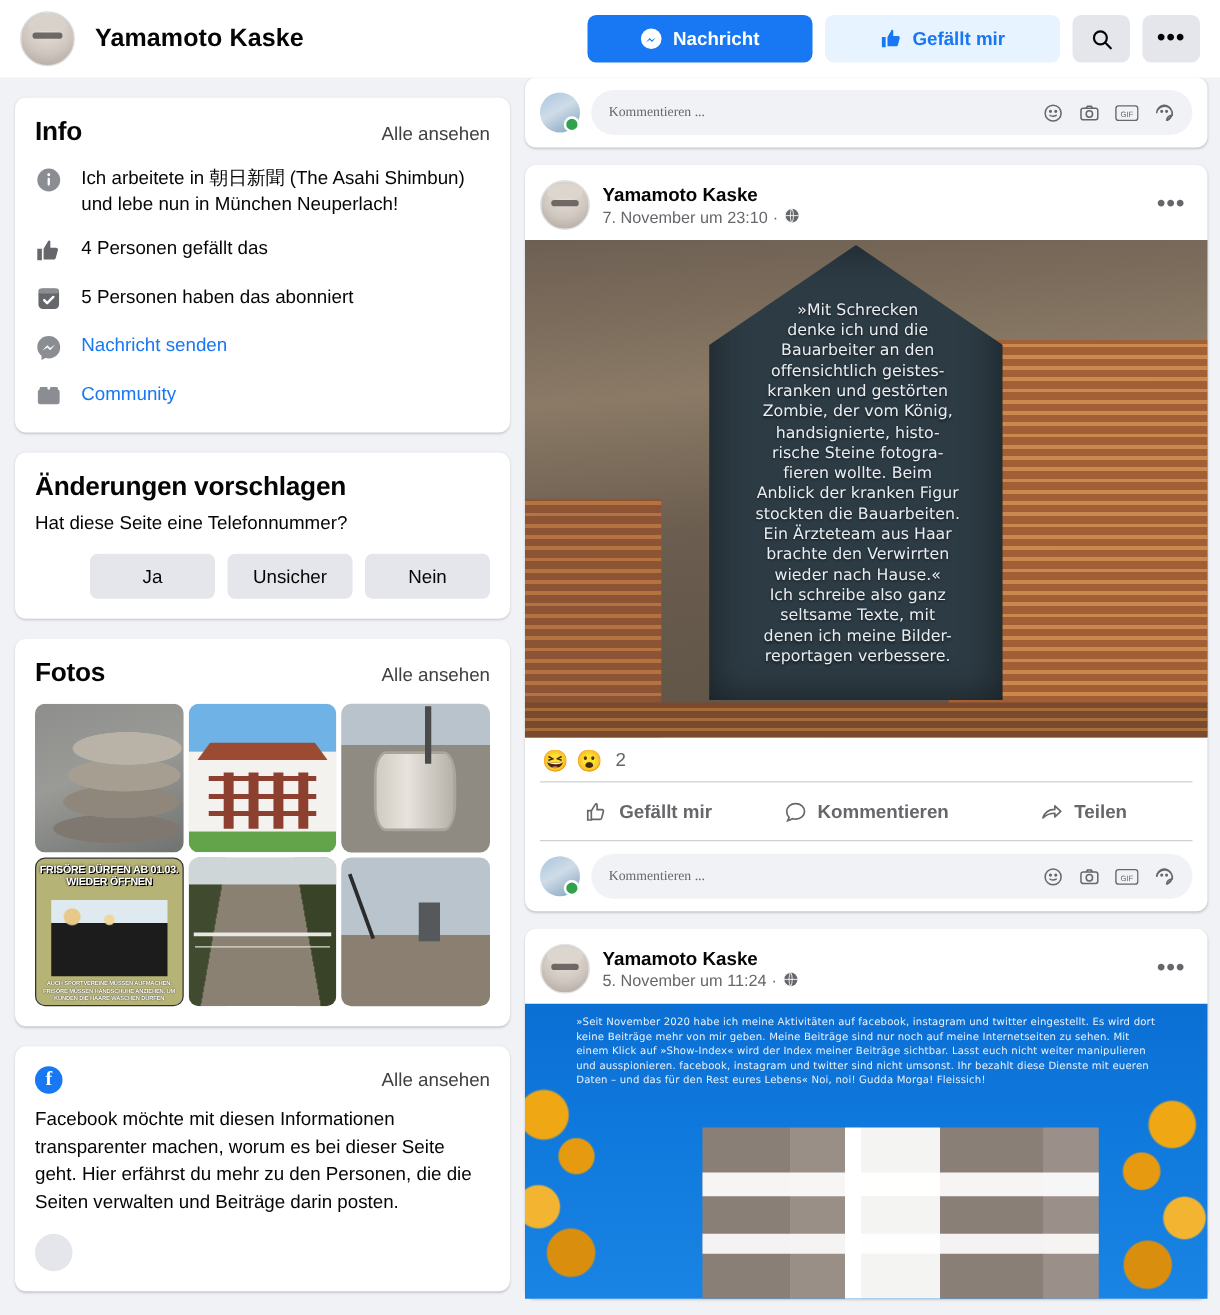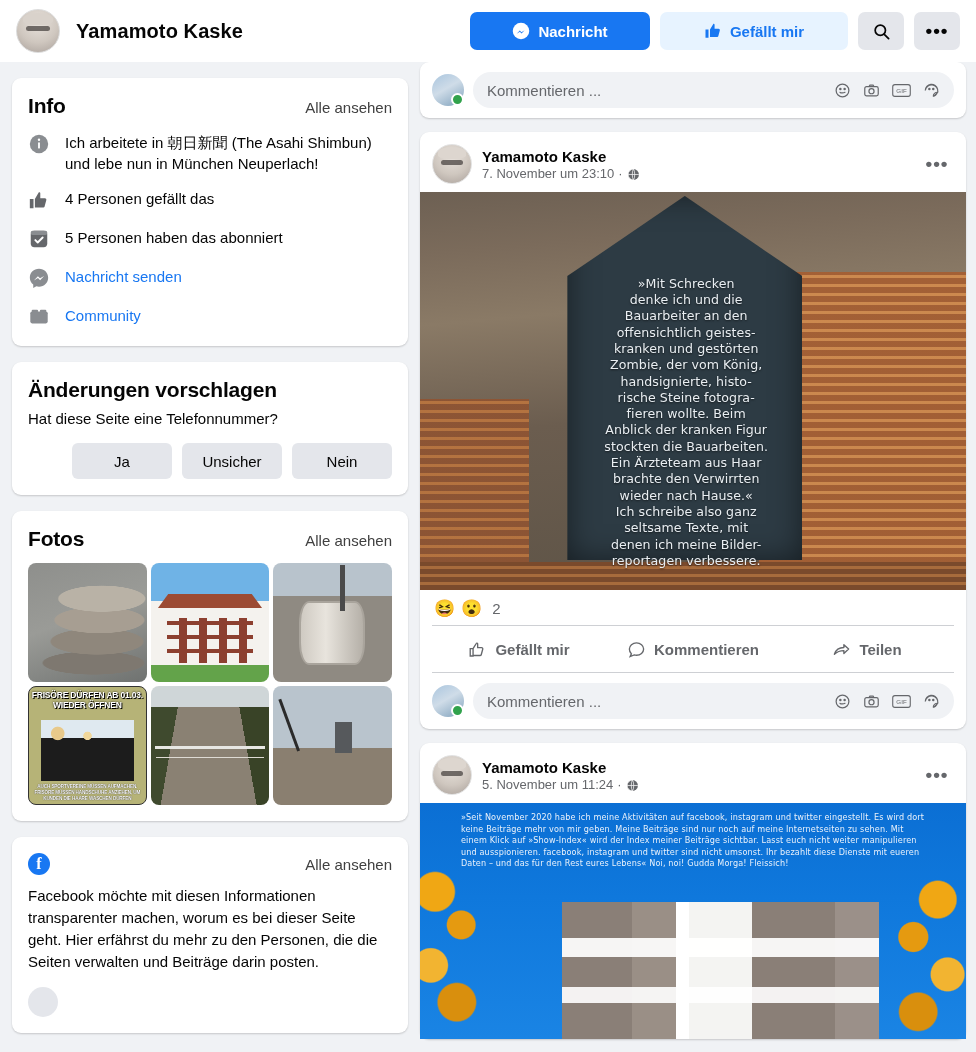--- a/index.html
+++ b/index.html
@@ -233,42 +233,42 @@
   .c-av::after {
     content: ""; position: absolute; right: 0; bottom: 0;
     width: 9px; height: 9px; border-radius: 50%;
     background: #31a24c; border: 2px solid #fff;
   }
   .c-input {
     flex: 1 1 auto; height: 36px; border-radius: 18px;
     background: #f0f2f5; display: flex; align-items: center;
     padding: 0 14px; cursor: text;
   }
-  .c-placeholder { font-size: 15px; color: #65676b; }
+  .c-placeholder { font-size: 11px; color: #65676b; font-family: Liberation Serif, serif; }
   .c-icons { margin-left: auto; display: flex; align-items: center; gap: 12px; color: #65676b; }
   .c-icons span { cursor: pointer; display: flex; }
 
   
   .post-head { display: flex; align-items: center; padding: 12px 12px 8px 12px; }
   .p-av {
     width: 40px; height: 40px; border-radius: 50%; flex: 0 0 40px;
     background: radial-gradient(circle at 50% 30%, #e8e2dc 0%, #cfc7bf 55%, #a9a09a 100%);
     position: relative; overflow: hidden; border: 1px solid #e2e2e2;
   }
   .p-av::before {
     content: ""; position: absolute; left: 20%; top: 40%;
     width: 60%; height: 12%; border-radius: 3px; background: #4a4441; opacity: .75;
   }
   .p-av::after {
     content: ""; position: absolute; left: 12%; top: 6%;
     width: 76%; height: 30%; border-radius: 50% 50% 35% 35%; background: #ddd6cf;
   }
   .p-meta { margin-left: 10px; }
   .p-name { font-size: 15px; font-weight: bold; cursor: pointer; }
-  .p-time { font-size: 13px; color: #65676b; display: flex; align-items: flex-end; gap: 4px; margin-top: 1px; }
+  .p-time { font-size: 13px; color: #65676b; display: flex; align-items: flex-start; gap: 4px; margin-top: 1px; }
   .p-more {
     margin-left: auto; width: 34px; height: 34px; border-radius: 50%;
     display: flex; align-items: center; justify-content: center;
     color: #65676b; cursor: pointer;
   }
 
   
   .img-brick {
     width: 100%; height: 398px; position: relative; overflow: hidden;
     background:
@@ -294,21 +294,20 @@
     clip-path: polygon(50% 0%, 100% 22%, 100% 100%, 0 100%, 0 22%);
     box-shadow: inset 0 0 30px rgba(0,0,0,.5);
   }
   .img-brick .archtext {
     position: absolute; left: 28.5%; right: 31%; top: 12%;
     color: #e9eef2; font-size: 12.6px; line-height: 16.3px;
     text-align: center; letter-spacing: .05px;
     text-shadow: 0 1px 2px rgba(0,0,0,.6);
     font-family: "DejaVu Sans", sans-serif;
     white-space: pre-line;
-    margin-top: 36px;
   }
 
   
   .react-row {
     display: flex; align-items: center; gap: 6px;
     padding: 10px 14px 8px 14px;
   }
   .react-emoji { font-size: 17px; line-height: 1; }
   .react-count { font-size: 15px; color: #65676b; margin-left: 4px; }
   .act-row {

